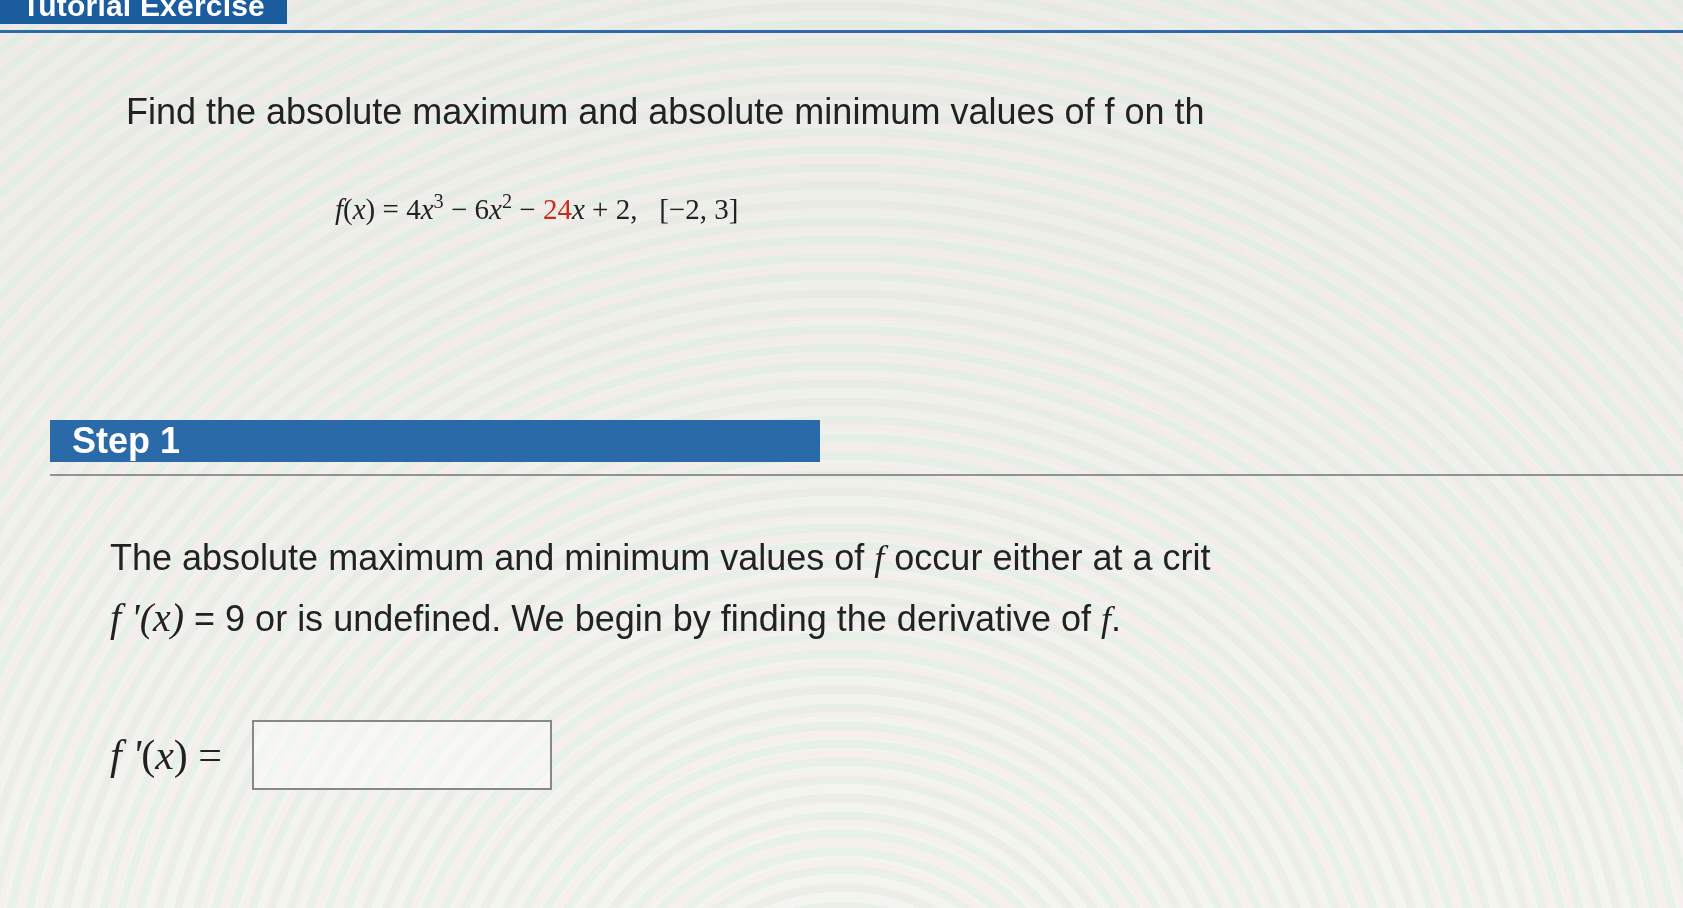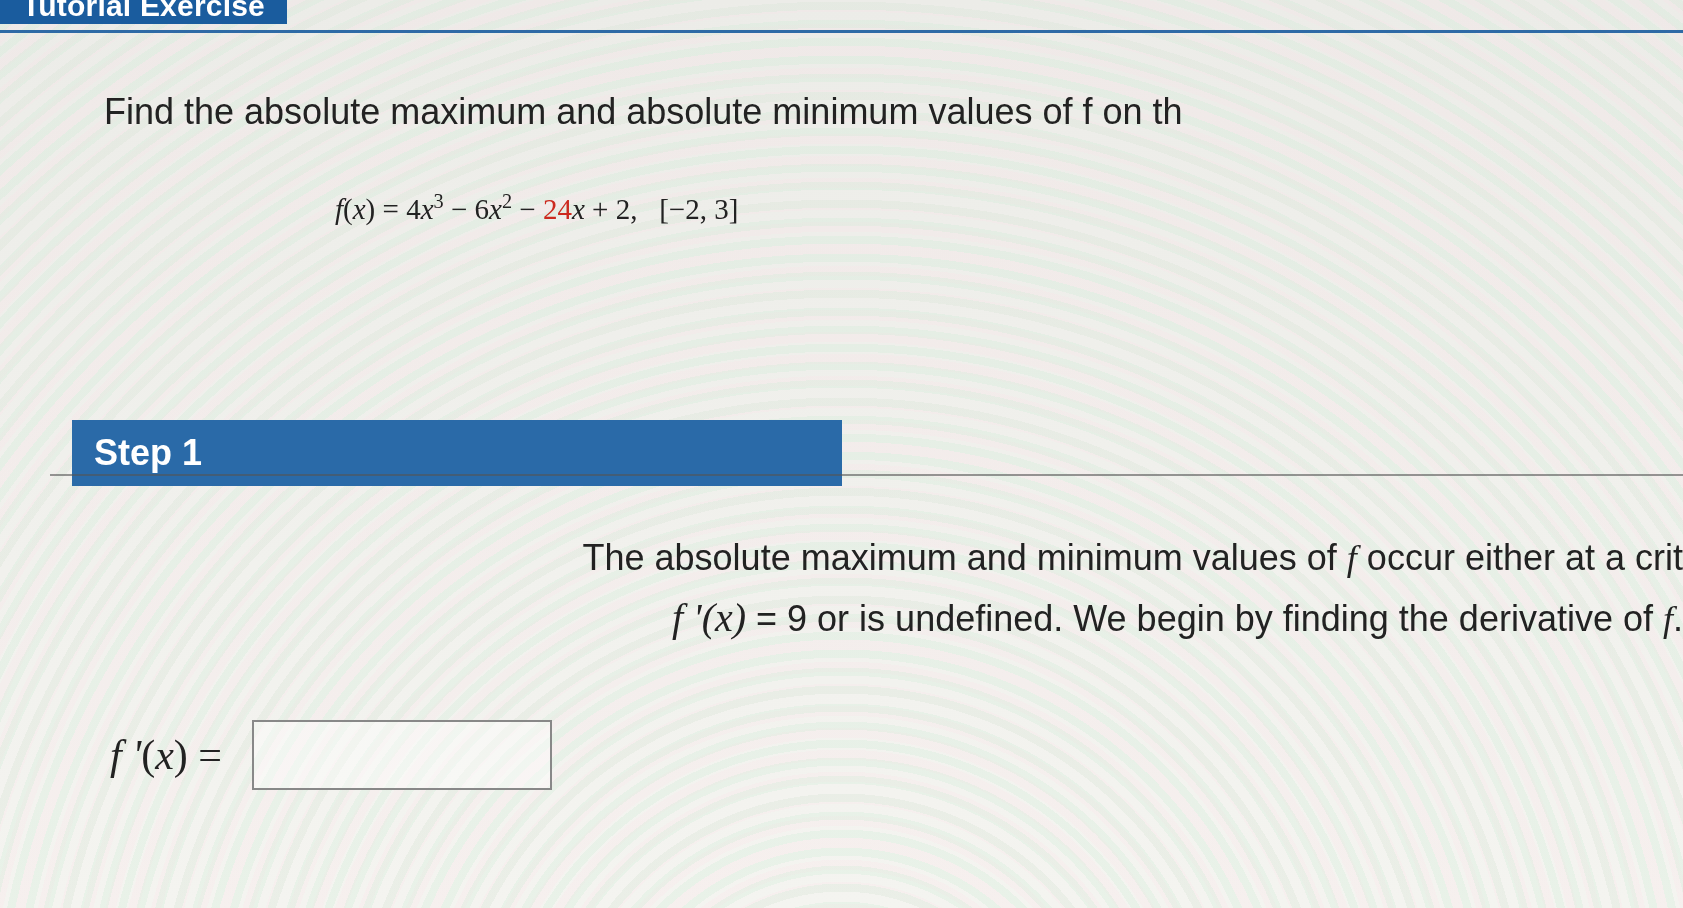--- a/index.html
+++ b/index.html
@@ -36,21 +36,21 @@
     position: absolute;
     top: 30px; left: 0; right: 0;
     height: 3px;
     background: #1a5c9e;
     opacity: 0.9;
   }
 
   .prompt {
     position: absolute;
     top: 88px;
-    left: 104px;
+    left: 126px;
     right: 0;
     font-size: 36px;
     color: #222;
     line-height: 1.35;
     white-space: nowrap;
   }
 
   .formula {
     position: absolute;
     top: 190px;
@@ -61,25 +61,24 @@
   }
   .fx-var { font-style: italic; }
   .sup { font-size: 0.7em; vertical-align: super; }
   .red { color: #cc2a1f; }
 
   .step-bar {
     position: absolute;
     top: 420px;
     left: 50px;
     width: 770px;
-    height: 66px;
+    height: 42px;
     background: #2a6aa8;
     display: flex;
     align-items: center;
-    margin-left: 22px;
   }
   .step-label {
     color: #fff;
     font-weight: bold;
     font-size: 36px;
     padding-left: 22px;
   }
   .step-underline {
     position: absolute;
     top: 474px;
@@ -94,21 +93,20 @@
     position: absolute;
     top: 530px;
     left: 110px;
     right: 0;
   }
   .body-line {
     font-size: 36px;
     color: #222;
     line-height: 1.55;
     white-space: nowrap;
-    text-align: right;
   }
   .f-ital { font-style: italic; font-family: "Times New Roman", serif; }
   .fprime {
     font-family: Liberation Serif, serif;
     font-style: italic;
     font-size: 40px;
   }
 
   .answer-row {
     position: absolute;

